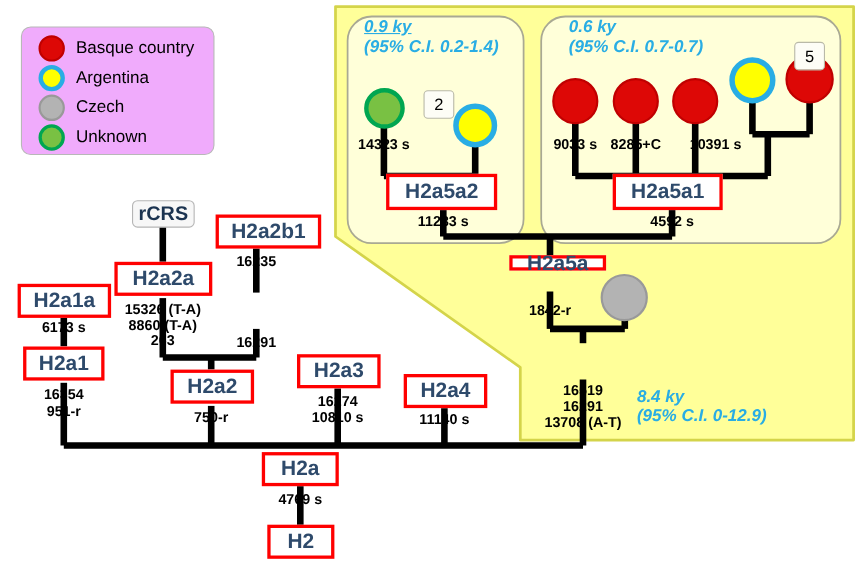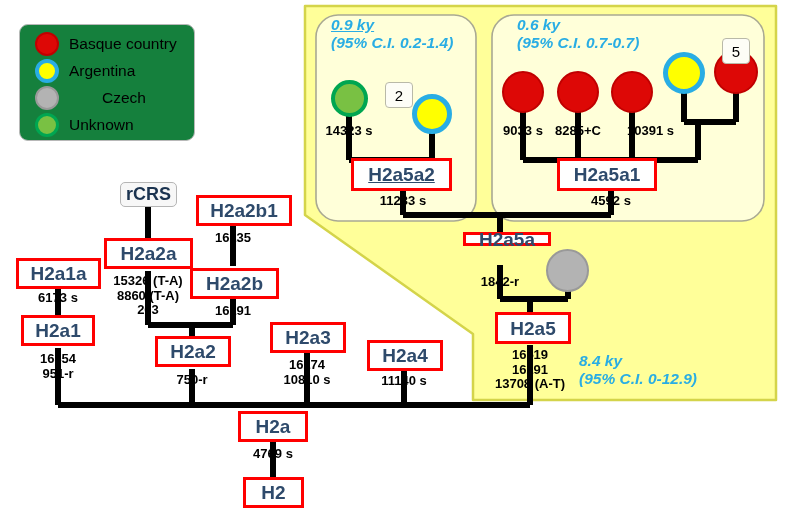--- a/index.html
+++ b/index.html
@@ -52,21 +52,21 @@
   .badge{
     position:absolute;background:#fdfdf6;border:1px solid #b9b9a8;border-radius:4px;
     color:#000;font-size:15px;font-weight:normal;
     display:flex;align-items:center;justify-content:center;box-sizing:border-box;
     font-family:"Liberation Sans",sans-serif;
   }
 
   
   #legend{
     position:absolute;left:19px;top:24px;width:176px;height:117px;
-    background:#15803d;border:1px solid #b8b8b8;border-radius:9px;
+    background:#f0abfc;border:1px solid #b8b8b8;border-radius:9px;
     box-sizing:border-box;
   }
   .leg-row{position:absolute;left:15px;display:flex;align-items:center;}
   .leg-dot{width:24px;height:24px;border-radius:50%;box-sizing:border-box;flex:0 0 auto;}
   .leg-txt{margin-left:10px;font-size:15.5px;color:#000;font-family:"Liberation Sans",sans-serif;white-space:nowrap;}
 </style>
 </head>
 <body>
 
 <div id="stage">
@@ -190,44 +190,42 @@
   <div class="mut" style="left:364px;top:374px;width:80px;">11140 s</div>
   <div class="mut" style="left:233px;top:447px;width:80px;">4769 s</div>
 
   <div class="rcrs" style="left:120px;top:182px;width:57px;height:25px;">rCRS</div>
 
   <div class="hg" style="left:16px;top:258px;width:85px;height:31px;">H2a1a</div>
   <div class="hg" style="left:21px;top:315px;width:74px;height:31px;">H2a1</div>
 
   <div class="hg" style="left:104px;top:238px;width:89px;height:31px;">H2a2a</div>
   <div class="hg" style="left:196px;top:195px;width:96px;height:31px;">H2a2b1</div>
-  <div class="hg" style="left:190px;top:268px;width:89px;height:31px;">H2a2b</div>
   <div class="hg" style="left:155px;top:336px;width:76px;height:31px;">H2a2</div>
 
   <div class="hg" style="left:270px;top:322px;width:76px;height:31px;">H2a3</div>
   <div class="hg" style="left:367px;top:340px;width:76px;height:31px;">H2a4</div>
 
   <div class="hg" style="left:238px;top:411px;width:70px;height:31px;">H2a</div>
   <div class="hg" style="left:243px;top:477px;width:61px;height:31px;">H2</div>
 
-  <div class="hg" style="left:495px;top:312px;width:76px;height:32px;">H2a5</div>
   <div class="hg" style="left:463px;top:232px;width:88px;height:14px;">H2a5a</div>
   <div class="hg" style="left:557px;top:158px;width:100px;height:33px;">H2a5a1</div>
-  <div class="hg" style="left:351px;top:158px;width:101px;height:33px;text-decoration:underline;">H2a5a2</div>
+  <div class="hg" style="left:351px;top:158px;width:101px;height:33px;">H2a5a2</div>
 
   <div id="legend">
     <div class="leg-row" style="top:7px;">
       <span class="leg-dot" style="background:#dd0806;border:2px solid #c00000;"></span>
       <span class="leg-txt">Basque country</span>
     </div>
     <div class="leg-row" style="top:34px;">
       <span class="leg-dot" style="background:#ffff00;border:4px solid #29ade4;"></span>
       <span class="leg-txt">Argentina</span>
     </div>
-    <div class="leg-row" style="top:61px;gap:33px;">
+    <div class="leg-row" style="top:61px;">
       <span class="leg-dot" style="background:#b3b3b3;border:2px solid #999999;"></span>
       <span class="leg-txt">Czech</span>
     </div>
     <div class="leg-row" style="top:88px;">
       <span class="leg-dot" style="background:#79c143;border:3px solid #00a651;"></span>
       <span class="leg-txt">Unknown</span>
     </div>
   </div>
 
 </div>

